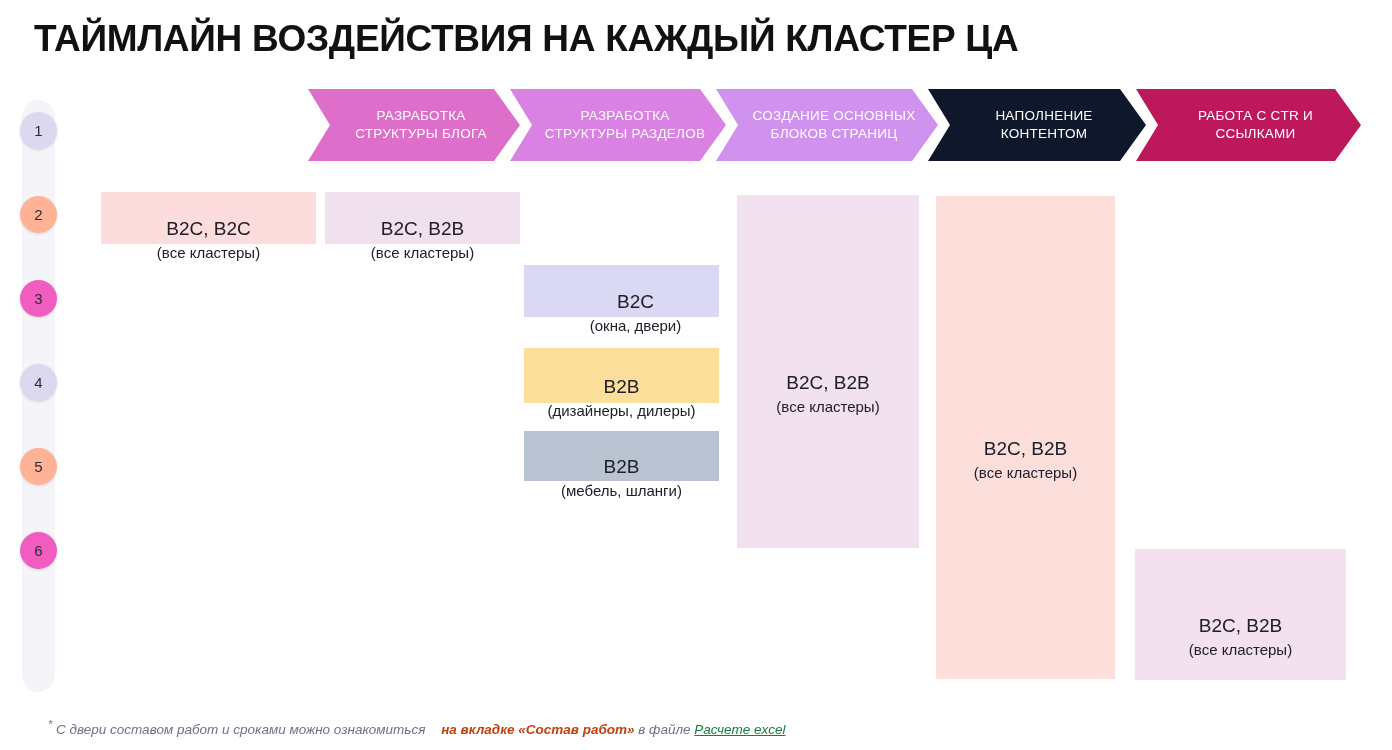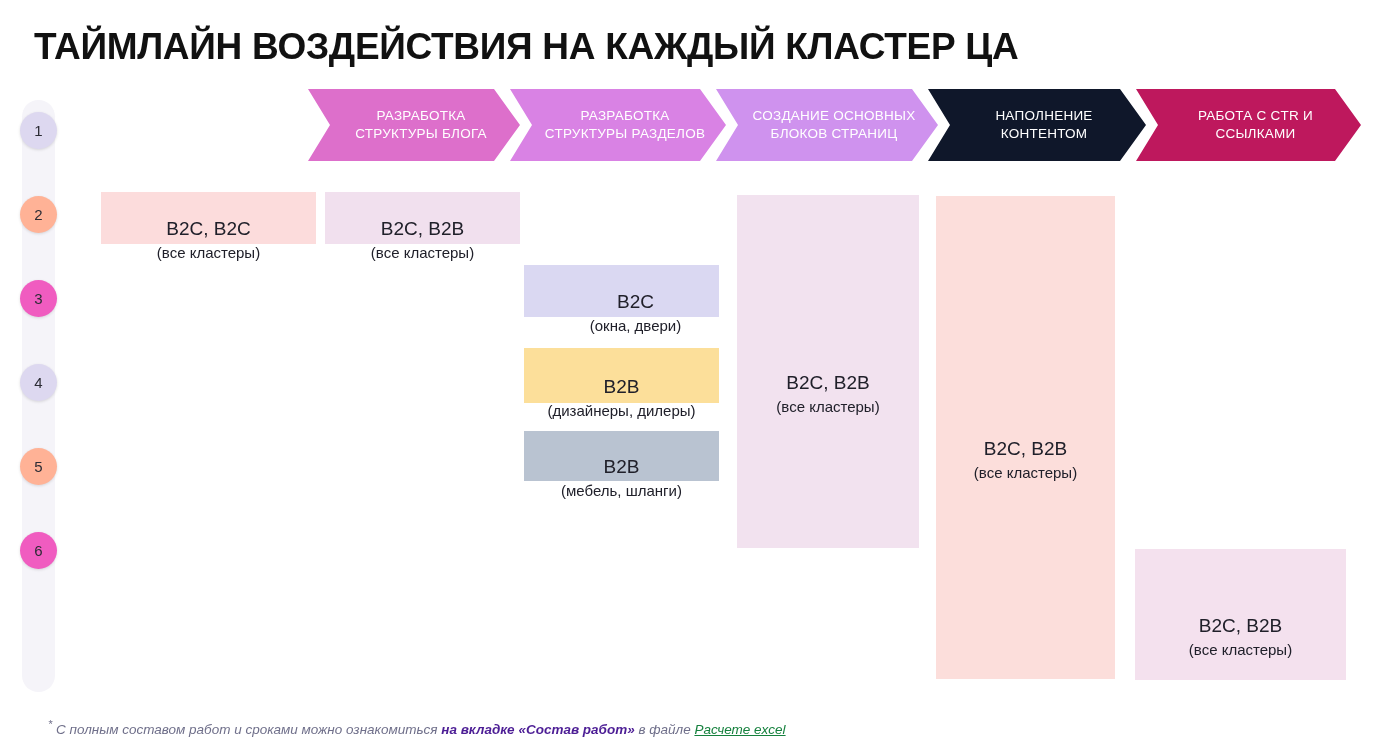--- a/index.html
+++ b/index.html
@@ -23,21 +23,20 @@
   
   #page-title {
     position: absolute;
     left: 34px;
     top: 18px;
     font-size: 37px;
     font-weight: 700;
     letter-spacing: -0.3px;
     color: #111111;
     white-space: nowrap;
-    margin-top: 8px;
   }
 
   
   #step-rail {
     position: absolute;
     left: 22px;
     top: 100px;
     width: 33px;
     height: 592px;
     background: linear-gradient(180deg, #f6f5f9 0%, #f4f3f8 50%, #f7f6fa 100%);
@@ -117,21 +116,21 @@
   #footnote {
     position: absolute;
     left: 48px;
     top: 718px;
     font-size: 13.5px;
     font-style: italic;
     color: #6f6f8a;
     white-space: nowrap;
   }
   #footnote .fn-star { font-size: 11px; vertical-align: super; }
-  #footnote .fn-strong { font-weight: 700; color: #4c1d95; }
+  #footnote .fn-strong { font-weight: 700; color: #c2410c; margin-left: 12px; }
   #footnote .fn-link {
     color: #15803d;
     text-decoration: underline;
   }
 </style>
 </head>
 <body>
 
 <div id="stage">
 
@@ -151,21 +150,21 @@
       </div>
       <div class="chevron mid" style="left: 832px; width: 218px; background: #0f172a; z-index: 16;">
         <span class="chevron-label">НАПОЛНЕНИЕ КОНТЕНТОМ</span>
       </div>
       <div class="chevron mid" style="left: 1040px; width: 225px; background: #be185d; z-index: 15;">
         <span class="chevron-label">РАБОТА С CTR И ССЫЛКАМИ</span>
       </div>
     </div>
 
   <div id="footnote">
-    <span class="fn-star">*</span><span> С полным составом работ и сроками можно ознакомиться </span><span class="fn-strong">на вкладке «Состав работ»</span><span> в файле </span><a class="fn-link" href="#">Расчете excel</a>
+    <span class="fn-star">*</span><span> С двери составом работ и сроками можно ознакомиться </span><span class="fn-strong">на вкладке «Состав работ»</span><span> в файле </span><a class="fn-link" href="#">Расчете excel</a>
   </div>
 
 <div class="step-circle" style="background: rgb(221, 216, 240); top: 112px;">
       <span>1</span>
     </div>
     <div class="step-circle" style="background: rgb(255, 178, 150); top: 196px;">
       <span>2</span>
     </div>
     <div class="step-circle" style="background: rgb(240, 92, 192); top: 280px;">
       <span>3</span>

